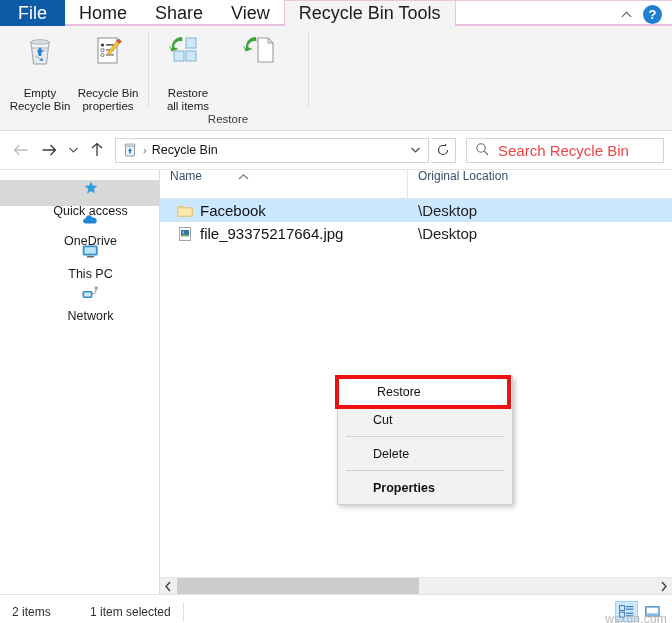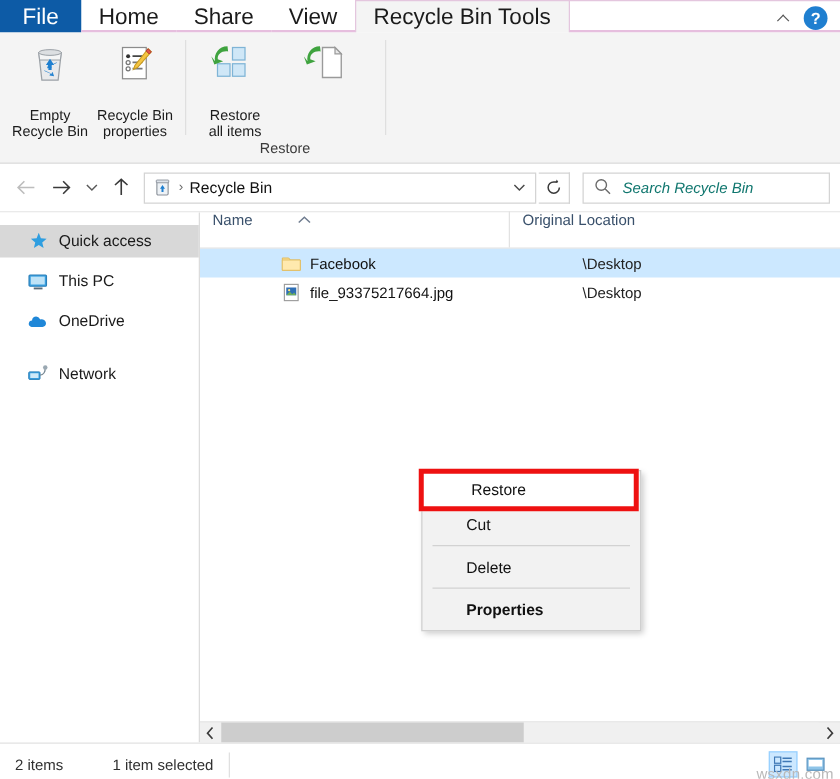--- a/index.html
+++ b/index.html
@@ -163,21 +163,21 @@
   }
   .searchbox {
     width: 198px; height: 25px;
     border: 1px solid #d4d4d4;
     background: #fff;
     display: flex; align-items: center;
     margin-left: 8px;
     padding-left: 8px;
     gap: 9px;
   }
-  .search-ph { font-size: 12px; color: #0f766e; font-style: italic; }
+  .search-ph { font-size: 15px; color: #ef4444; }
 
   
   .main {
     position: relative;
     height: 425px;
     display: flex;
     border-top: 1px solid #e4e4e4;
   }
   .sidebar {
     width: 160px;
@@ -186,20 +186,21 @@
     padding-top: 10px;
   }
   .sbitem {
     height: 26px;
     display: flex; align-items: center;
     padding-left: 22px;
     gap: 8px;
     font-size: 12.5px;
     color: #1a1a1a;
     cursor: default;
+    flex-direction: column;
   }
   .sbitem.sel { background: #d8d8d8; }
   .sbicon { width: 17px; height: 17px; display:flex; align-items:center; justify-content:center; }
 
   .content { flex: 1; position: relative; background: #fff; }
   .colhead {
     height: 29px;
     border-bottom: 1px solid #e2e2e2;
     display: flex;
     align-items: flex-end;
@@ -217,24 +218,23 @@
     padding-left: 10px;
     cursor: default;
   }
   .col-name { width: 248px; border-right: 1px solid #e2e2e2; }
   .col-loc { flex: 1; }
 
   .rows { position: relative; }
   .row {
     height: 23px;
     display: flex; align-items: center;
-    font-size: 12px;
+    font-size: 15px;
     color: #111;
     cursor: default;
-    padding-left: 48px;
   }
   .row.sel { background: #cce8ff; }
   .row .cell-name {
     width: 248px;
     display: flex; align-items: center; gap: 7px;
     padding-left: 16px;
   }
   .row .cell-loc { flex: 1; padding-left: 10px; color: #222; }
   .ficon { width: 17px; height: 17px; display:flex; align-items:center; justify-content:center; }
 
@@ -494,35 +494,35 @@
       <div class="sbitem sel">
         <span class="sbicon">
           <svg width="16" height="16" viewBox="0 0 16 16">
             <path d="M8 1.2 L9.7 5.6 L14.3 5.9 L10.8 8.9 L11.9 13.4 L8 10.9 L4.1 13.4 L5.2 8.9 L1.7 5.9 L6.3 5.6 Z" fill="#2f9ee0"></path>
           </svg>
         </span>
         <span>Quick access</span>
       </div>
       <div class="sbitem" style="margin-top:6px">
         <span class="sbicon">
+          <svg width="17" height="14" viewBox="0 0 17 14">
+            <path d="M4.3 11.5 C1.9 11.5 0.6 9.9 1.1 8.3 C1.5 7 2.7 6.4 3.6 6.5 C3.7 4.3 5.6 3 7.4 3.3 C8.8 3.5 9.8 4.5 10.1 5.6 C12.2 5 14.6 6.3 14.8 8.4 C15 10.3 13.6 11.5 12 11.5 Z" fill="#1f87d8"></path>
+          </svg>
+        </span>
+        <span>OneDrive</span>
+      </div>
+      <div class="sbitem" style="margin-top:6px">
+        <span class="sbicon">
           <svg width="17" height="15" viewBox="0 0 17 15">
             <rect x="1.2" y="2" width="14" height="9" rx="0.8" fill="#3aa0e0" stroke="#2b7fb8" stroke-width="0.9"></rect>
             <rect x="2.6" y="3.3" width="11.2" height="6.3" fill="#bfe3f7"></rect>
             <rect x="5" y="12" width="7" height="1.5" fill="#5a6b78"></rect>
           </svg>
         </span>
         <span>This PC</span>
-      </div>
-      <div class="sbitem" style="margin-top:6px">
-        <span class="sbicon">
-          <svg width="17" height="14" viewBox="0 0 17 14">
-            <path d="M4.3 11.5 C1.9 11.5 0.6 9.9 1.1 8.3 C1.5 7 2.7 6.4 3.6 6.5 C3.7 4.3 5.6 3 7.4 3.3 C8.8 3.5 9.8 4.5 10.1 5.6 C12.2 5 14.6 6.3 14.8 8.4 C15 10.3 13.6 11.5 12 11.5 Z" fill="#1f87d8"></path>
-          </svg>
-        </span>
-        <span>OneDrive</span>
       </div>
       <div class="sbitem" style="margin-top:16px">
         <span class="sbicon">
           <svg width="17" height="15" viewBox="0 0 17 15">
             <rect x="1" y="5.5" width="9" height="6" rx="0.7" fill="#3aa0e0" stroke="#2b7fb8" stroke-width="0.8"></rect>
             <rect x="2.2" y="6.6" width="6.6" height="3.8" fill="#cfe9f8"></rect>
             <path d="M10 8 C13 8, 14.5 5, 14 2.5" fill="none" stroke="#7a8b96" stroke-width="1"></path>
             <circle cx="14.2" cy="2" r="1.8" fill="#9aa8b2"></circle>
           </svg>
         </span>

